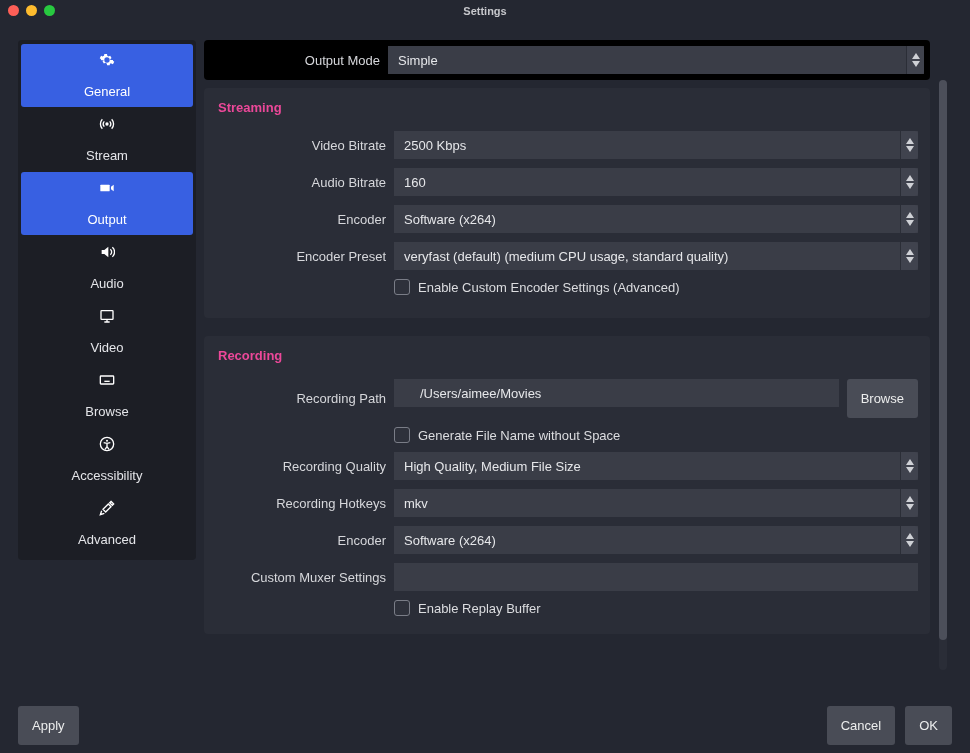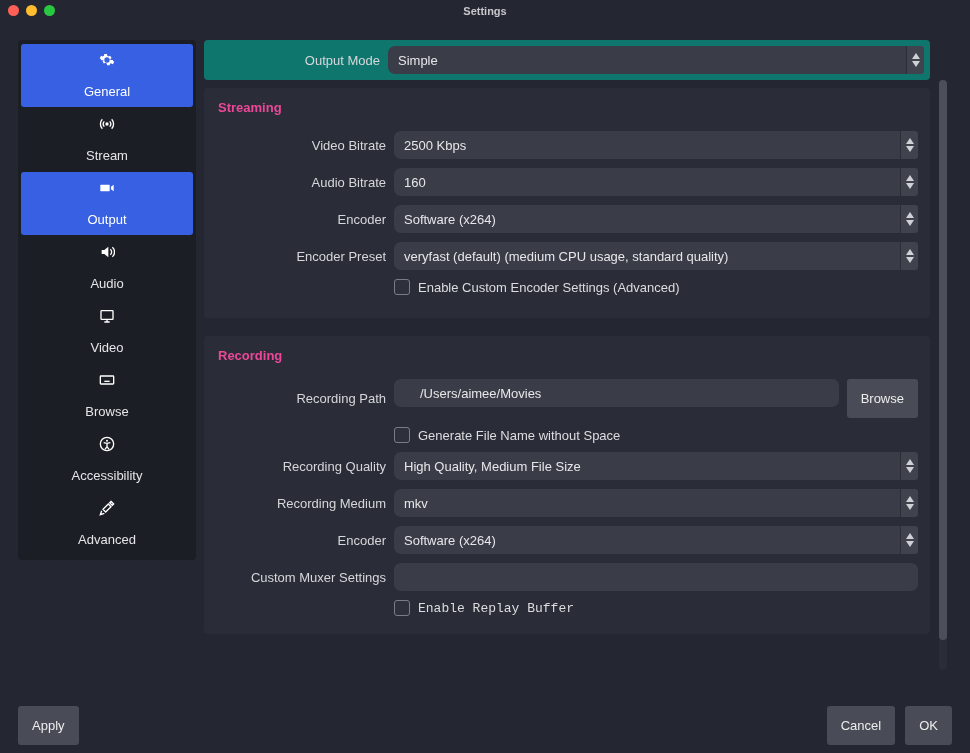--- a/index.html
+++ b/index.html
@@ -114,21 +114,21 @@
     text-align: right;
     padding-right: 8px;
     color: #d6d7db;
   }
   .control {
     flex: 1;
     min-width: 0;
   }
   .select, .spinner, .text-input {
     background: #3a3d47;
-    border-radius: 7px;
+    border-radius: 0;
     height: 28px;
     display: flex;
     align-items: center;
     color: #e6e7ea;
     position: relative;
   }
   .select .val, .spinner .val {
     padding: 0 10px;
     flex: 1;
     white-space: nowrap;
@@ -201,21 +201,21 @@
     display: flex;
     align-items: center;
     padding: 0 18px;
     gap: 10px;
     flex-shrink: 0;
   }
   .footer .spacer { flex: 1; }
   .output-mode-row {
     display: flex;
     align-items: center;
-    background: #0f766e;
+    background: #000000;
     border-radius: 4px;
     padding: 6px 6px;
     justify-content: flex-end;
   }
 </style>
 </head>
 <body>
 
 <div class="titlebar">
   <div class="traffic-lights">
@@ -433,21 +433,21 @@
                   </svg>
                 <svg viewBox="0 0 8 6">
                     <path d="M0 0 L4 6 L8 0 Z" fill="#cfd1d6"></path>
                   </svg>
               </div>
             </div>
           </div>
         </div>
 
         <div class="form-row">
-          <div class="form-label">Recording Medium</div>
+          <div class="form-label">Recording Hotkeys</div>
           <div class="control">
             <div class="select">
               <div class="val">mkv</div>
               <div class="sel-btn">
                 <svg class="up" viewBox="0 0 8 6">
                     <path d="M0 6 L4 0 L8 6 Z" fill="#cfd1d6"></path>
                   </svg>
                 <svg viewBox="0 0 8 6">
                     <path d="M0 0 L4 6 L8 0 Z" fill="#cfd1d6"></path>
                   </svg>
@@ -475,21 +475,21 @@
 
         <div class="form-row">
           <div class="form-label">Custom Muxer Settings</div>
           <div class="control">
             <div class="text-input">
               <input type="text" value="" style="">
             </div>
           </div>
         </div>
 
-        <div class="form-row" style="margin-bottom:4px;font-family:Liberation Mono, monospace;">
+        <div class="form-row" style="margin-bottom:4px;">
           <div class="form-label"></div>
           <div class="control checkbox-row">
             <div class="checkbox"></div>
             <span>Enable Replay Buffer</span>
           </div>
         </div>
       </div>
 
     </div>
     <div class="scrollbar-col">

